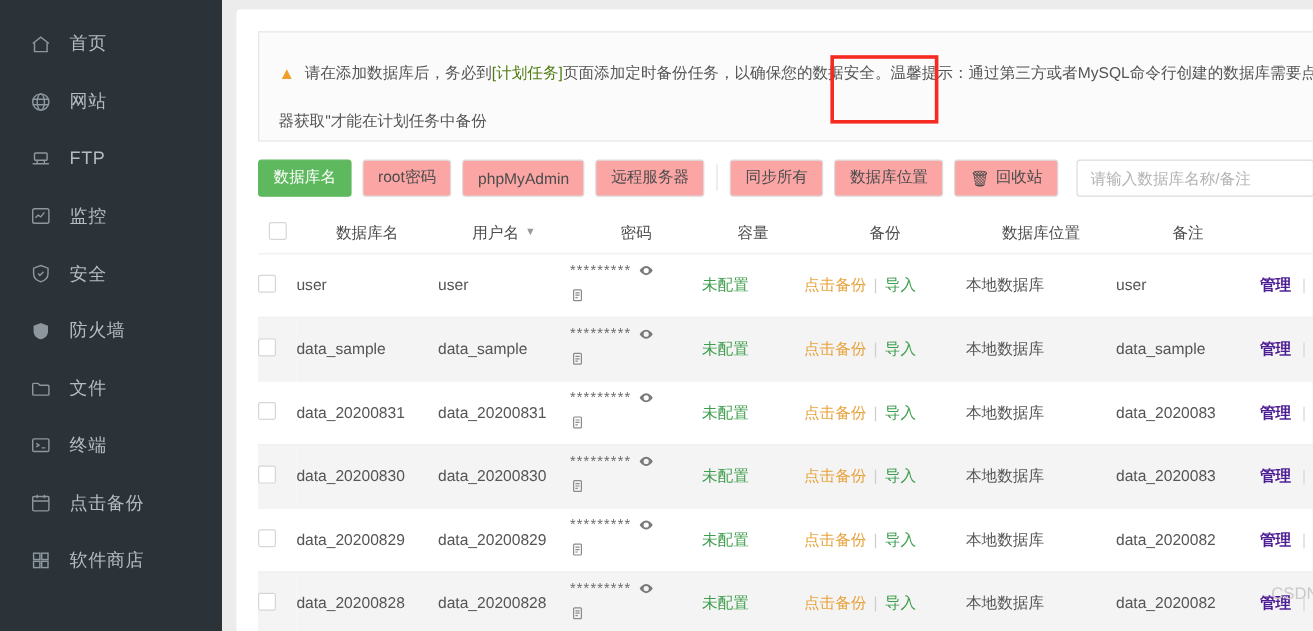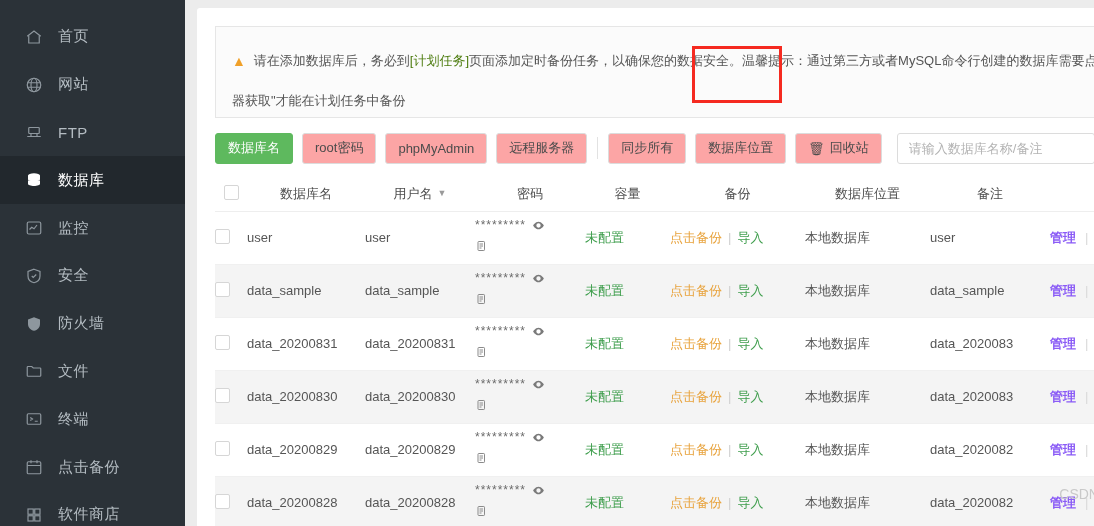--- a/index.html
+++ b/index.html
@@ -188,21 +188,21 @@
     font-size: 12px;
     vertical-align: 1px;
   }
   .eye-ico { margin-left: 6px; color: #7a7a7a; vertical-align: -2px; display: inline-block; }
   .copy-ico { display: block; margin-top: 3px; color: #8a8a8a; }
   .green { color: #3f9e4d; }
   .orange { color: #e8a33d; }
   .lnk { cursor: pointer; }
   .sep-bar { color: #cfcfcf; margin: 0 6px; }
   .act-sep { color: #d9d9d9; margin-left: 9px; }
-  .manage { color: #8b5cf6; font-weight: bold; cursor: pointer; }
+  .manage { color: #4c1d95; font-weight: bold; cursor: pointer; }
 
   
   .red-box {
     position: absolute;
     border: 3px solid #f52a20;
     pointer-events: none;
     z-index: 40;
   }
 
   
@@ -246,30 +246,20 @@
     <div class="nav-item">
       <span class="nav-ico">
         <svg width="18" height="18" viewBox="0 0 24 24" fill="none" stroke="currentColor" stroke-width="1.6">
             <rect x="5" y="6" width="14" height="8" rx="1"></rect>
             <path d="M3 18h18M8 14v4M16 14v4"></path>
           </svg>
       </span>
       <span class="nav-label">FTP</span>
     </div>
 
-    <div class="nav-item active">
-      <span class="nav-ico">
-        <svg width="18" height="18" viewBox="0 0 24 24" fill="currentColor">
-            <ellipse cx="12" cy="6" rx="8" ry="3"></ellipse>
-            <path d="M4 6v5c0 1.7 3.6 3 8 3s8-1.3 8-3V6"></path>
-            <path d="M4 12.5V17c0 1.7 3.6 3 8 3s8-1.3 8-3v-4.5"></path>
-          </svg>
-      </span>
-      <span class="nav-label">数据库</span>
-    </div>
 
     <div class="nav-item">
       <span class="nav-ico">
         <svg width="18" height="18" viewBox="0 0 24 24" fill="none" stroke="currentColor" stroke-width="1.6">
             <rect x="3" y="4" width="18" height="16" rx="2"></rect>
             <path d="M6 14l3-3 3 2 4-5"></path>
           </svg>
       </span>
       <span class="nav-label">监控</span>
     </div>

